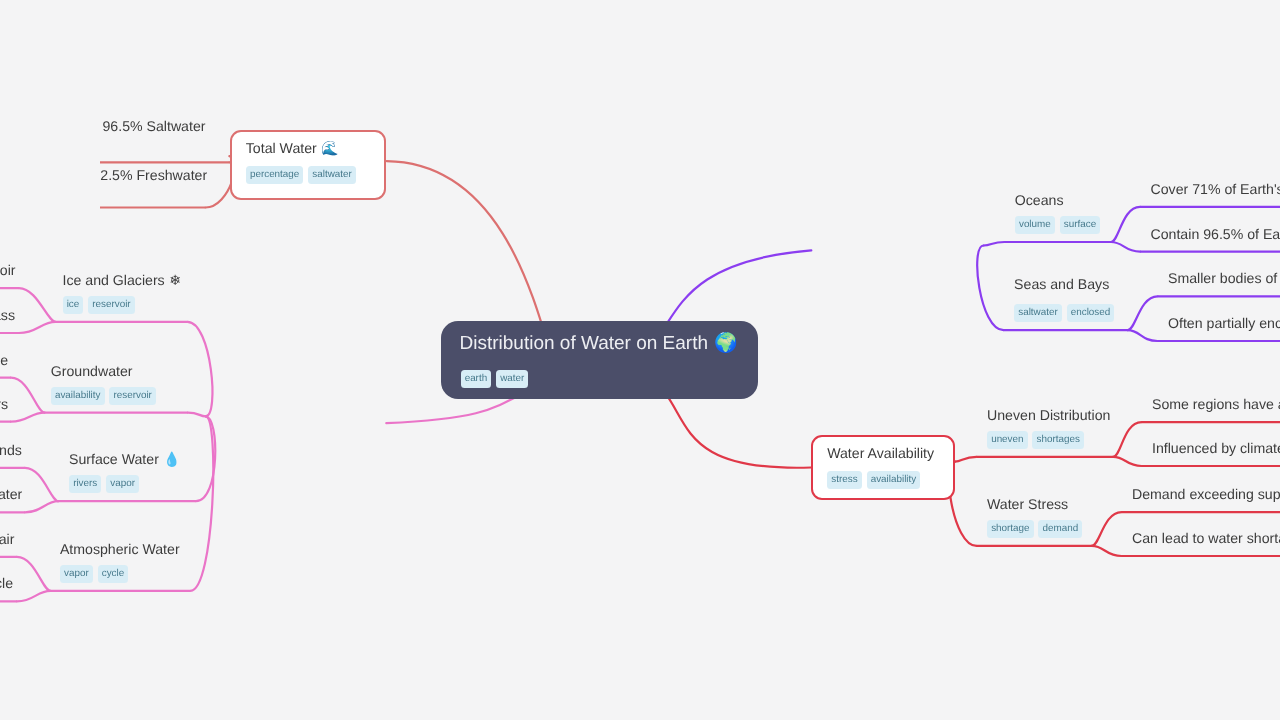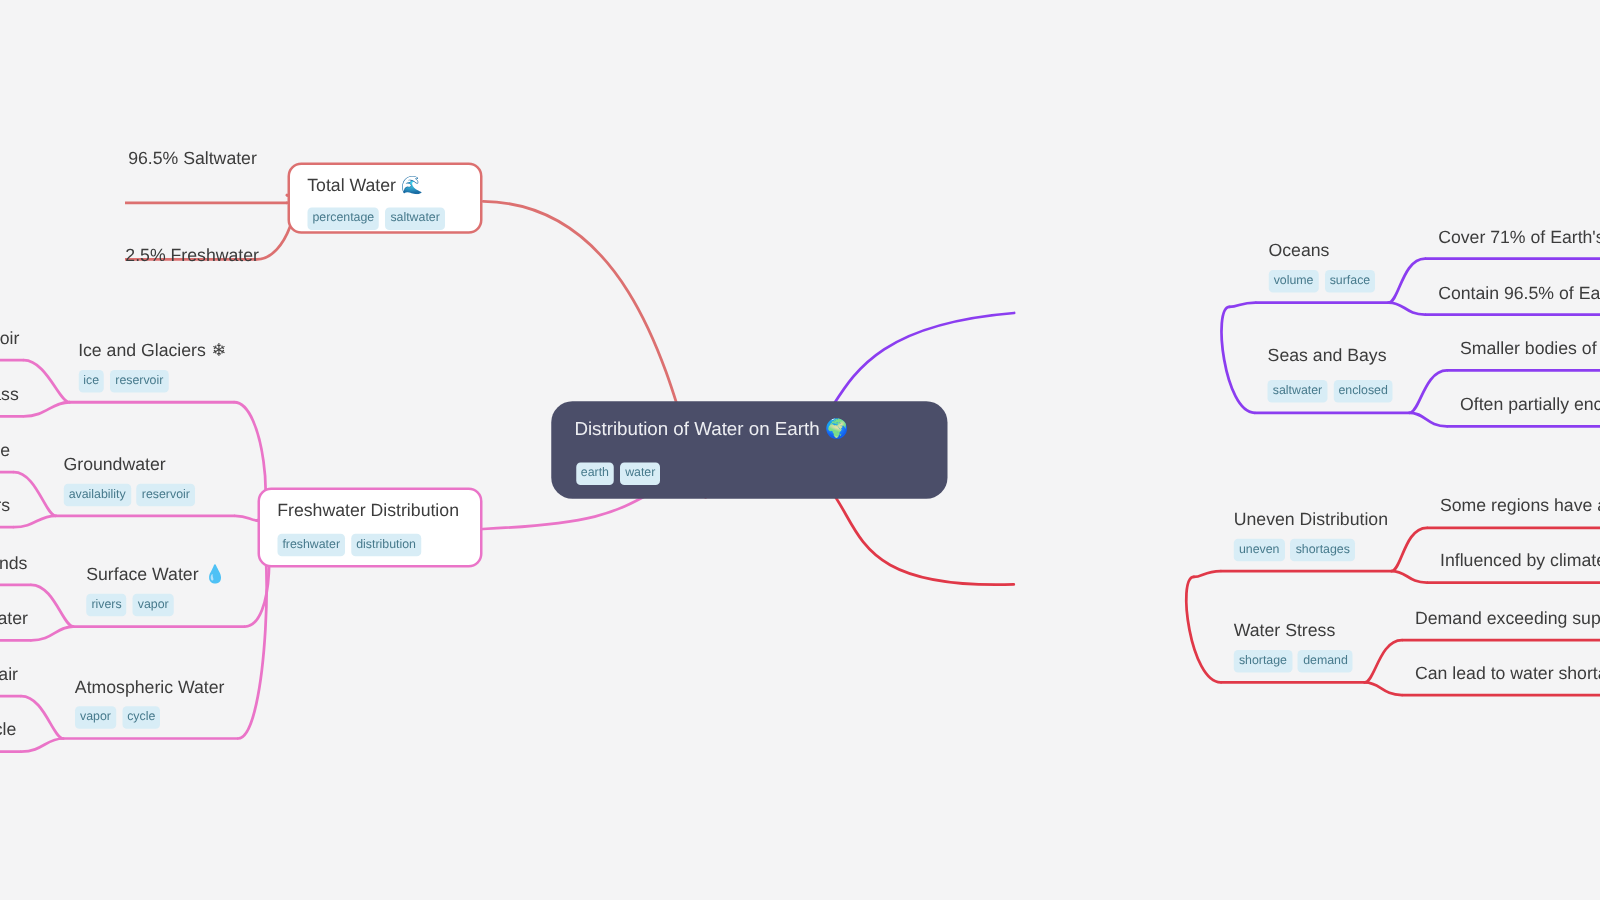--- a/index.html
+++ b/index.html
@@ -3,21 +3,21 @@
 <meta charset="utf-8">
 <title>Distribution of Water on Earth</title>
 <style>
 html,body{margin:0;padding:0;}
 body{width:1280px;height:720px;overflow:hidden;background:#f4f4f5;
      font-family:"Liberation Sans",sans-serif;-webkit-font-smoothing:antialiased;text-rendering:geometricPrecision;}
 #stage{position:relative;width:1280px;height:720px;background:#f4f4f5;overflow:hidden;}
 svg#links{position:absolute;left:0;top:0;width:1280px;height:720px;}
 #nodes{position:absolute;left:0;top:0;width:1280px;height:720px;}
 .rootbox{position:absolute;background:#4b4e69;border-radius:17px;box-sizing:border-box;}
-.roottitle{position:absolute;color:#edeef2;font-size:15px;line-height:19px;white-space:nowrap;}
+.roottitle{position:absolute;color:#edeef2;font-size:19px;line-height:19px;white-space:nowrap;}
 .boxnode{position:absolute;background:#fff;border-style:solid;border-width:2.6px;
          border-radius:11px;box-sizing:border-box;}
 .ntitle{position:absolute;color:#3c3c3c;font-size:14.15px;line-height:14px;white-space:nowrap;}
 .ntags{position:absolute;white-space:nowrap;line-height:0;}
 .tag{display:inline-block;background:#d8edf6;color:#477a8c;font-size:9.9px;
      line-height:18px;height:18px;border-radius:3.5px;padding:0 4.15px;margin-right:4.7px;
      vertical-align:top;box-sizing:border-box;}
 .tag:last-child{margin-right:0;}
 .emoji{font-family:"DejaVu Sans","Liberation Sans",sans-serif;}
 </style>
@@ -81,33 +81,29 @@
       <path d="M1121.5,512.1C1103.5,512.1 1099.8,545.9 1091.8,545.9" fill="none" stroke="#e03848" stroke-width="2.2" stroke-linecap="round"></path>
       <line x1="1121.5" y1="512.1" x2="1300" y2="512.1" stroke="#e03848" stroke-width="2.2" stroke-linecap="butt"></line>
       <path d="M1121.5,556C1105.5895,556 1104.3438333333334,545.9 1091.8,545.9" fill="none" stroke="#e03848" stroke-width="2.2" stroke-linecap="round"></path>
       <line x1="1121.5" y1="556" x2="1300" y2="556" stroke="#e03848" stroke-width="2.2" stroke-linecap="butt"></line>
     </svg>
   <div id="nodes">
       <div class="rootbox" style="left: 440.5px; top: 320.5px; width: 317px; height: 78px; background: rgb(75, 78, 105);">
         <div class="roottitle" style="left: 19px; top: 13px;"><span>Distribution of Water on Earth</span><span class="emoji">&nbsp;🌍</span></div>
         <div class="ntags" style="left: 20px; top: 49px;"><span class="tag">earth</span><span class="tag">water</span></div>
       </div>
-      <div class="boxnode" style="left: 229.6px; top: 129.5px; width: 156.4px; height: 57px; border-color: rgb(220, 112, 112);">
+      <div class="boxnode" style="left: 229.6px; top: 129.5px; width: 156.4px; height: 70px; border-color: rgb(220, 112, 112);">
         <div class="ntitle" style="left: 14.2px; top: 9px;"><span>Total Water</span><span class="emoji">&nbsp;🌊</span></div>
         <div class="ntags" style="left: 14.2px; top: 34.6px;"><span class="tag">percentage</span><span class="tag">saltwater</span></div>
       </div>
       <div style="position: absolute; left: 0px; top: 0px; width: 1280px; height: 0px;">
         <div class="ntitle" style="left: 102.5px; top: 119px;"><span>96.5% Saltwater</span></div>
       </div>
       <div style="position: absolute; left: 0px; top: 0px; width: 1280px; height: 0px;">
-        <div class="ntitle" style="left: 100.3px; top: 197px;"><span>2.5% Freshwater</span></div>
-      </div>
-      <div class="boxnode" style="left: 205.6px; top: 390px; width: 180.4px; height: 64.2px; border-color: rgb(234, 116, 200);">
-        <div class="ntitle" style="left: 14.2px; top: 9px;"><span>Freshwater Distribution</span></div>
-        <div class="ntags" style="left: 14.2px; top: 34.6px;"><span class="tag">freshwater</span><span class="tag">distribution</span></div>
+        <div class="ntitle" style="left: 100.3px; top: 168px;"><span>2.5% Freshwater</span></div>
       </div>
       <div style="position: absolute; left: 0px; top: 0px; width: 1280px; height: 0px;">
         <div class="ntitle" style="left: 62.5px; top: 272.8px;"><span>Ice and Glaciers</span><span class="emoji">&nbsp;❄</span></div>
         <div class="ntags" style="left: 62.5px; top: 296px;"><span class="tag">ice</span><span class="tag">reservoir</span></div>
       </div>
       <div style="position: absolute; left: 0px; top: 0px; width: 1280px; height: 0px;">
         <div class="ntitle" style="left: auto; top: 263px; right: 1264.5px;"><span>Largest freshwater reservoir</span></div>
       </div>
       <div style="position: absolute; left: 0px; top: 0px; width: 1280px; height: 0px;">
         <div class="ntitle" style="left: auto; top: 307.9px; right: 1265px;"><span>Stored as ice mass</span></div>
@@ -155,20 +151,24 @@
       <div style="position: absolute; left: 0px; top: 0px; width: 1280px; height: 0px;">
         <div class="ntitle" style="left: 1014.1px; top: 277px;"><span>Seas and Bays</span></div>
         <div class="ntags" style="left: 1014.1px; top: 304.4px; text-align: center;"><span class="tag">saltwater</span><span class="tag">enclosed</span></div>
       </div>
       <div style="position: absolute; left: 0px; top: 0px; width: 1280px; height: 0px;">
         <div class="ntitle" style="left: 1168px; top: 271.2px;"><span>Smaller bodies of saltwater</span></div>
       </div>
       <div style="position: absolute; left: 0px; top: 0px; width: 1280px; height: 0px;">
         <div class="ntitle" style="left: 1168px; top: 315.9px;"><span>Often partially enclosed by land</span></div>
       </div>
+      <div class="boxnode" style="left: 811px; top: 434.9px; width: 144.1px; height: 65.1px; border-color: rgb(224, 56, 72);">
+        <div class="ntitle" style="left: 14.2px; top: 9px;"><span>Water Availability</span></div>
+        <div class="ntags" style="left: 14.2px; top: 34.6px;"><span class="tag">stress</span><span class="tag">availability</span></div>
+      </div>
       <div style="position: absolute; left: 0px; top: 0px; width: 1280px; height: 0px;">
         <div class="ntitle" style="left: 987px; top: 407.8px;"><span>Uneven Distribution</span></div>
         <div class="ntags" style="left: 987px; top: 431px;"><span class="tag">uneven</span><span class="tag">shortages</span></div>
       </div>
       <div style="position: absolute; left: 0px; top: 0px; width: 1280px; height: 0px;">
         <div class="ntitle" style="left: 1152px; top: 397.1px;"><span>Some regions have abundant water</span></div>
       </div>
       <div style="position: absolute; left: 0px; top: 0px; width: 1280px; height: 0px;">
         <div class="ntitle" style="left: 1152px; top: 440.9px;"><span>Influenced by climate and geography</span></div>
       </div>

